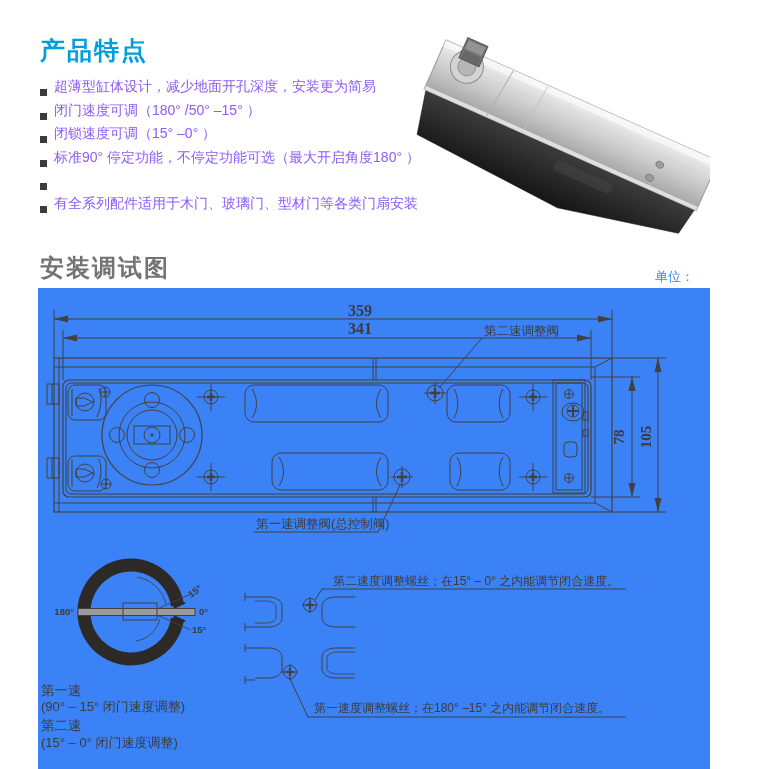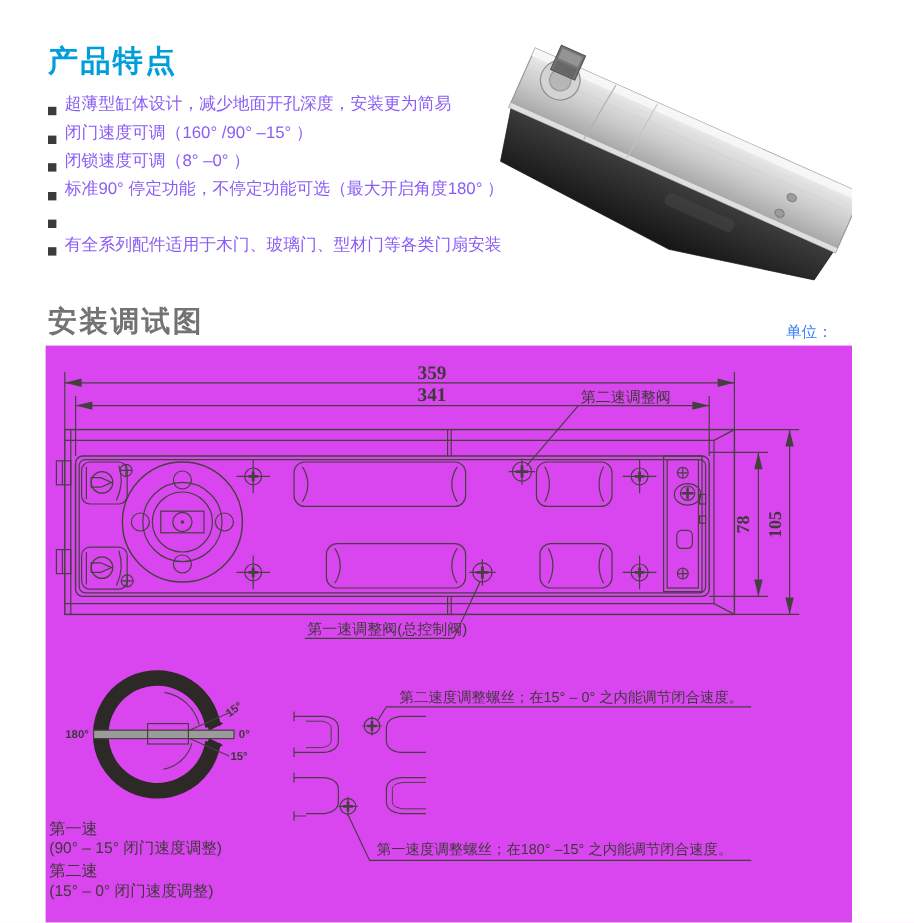--- a/index.html
+++ b/index.html
@@ -12,21 +12,21 @@
   .features-list li{display:flex;align-items:flex-end;height:23.4px;
         font-size:14px;color:#8b5cf6;white-space:nowrap;}
   .bullet{display:inline-block;width:7px;height:7px;background:#3e3a39;
         margin-right:7px;flex:0 0 auto;}
   
   .product-photo{position:absolute;left:398px;top:14px;width:364px;height:224px;}
   
   .diagram-heading{position:absolute;left:40px;top:252px;margin:0;
         font-size:24px;font-weight:bold;letter-spacing:2px;color:#737373;}
   .unit-label{position:absolute;left:655px;top:268px;font-size:13px;color:#3b82f6;}
-  .panel{position:absolute;left:38px;top:288px;width:685px;height:481px;background:#d946ef;}
+  .panel{position:absolute;left:38px;top:288px;width:685px;height:481px;background:#3b82f6;}
   .panel svg{display:block;}
   svg text{font-family:"Liberation Sans",sans-serif;fill:#3e3a39;}
   .dim-num{font-family:"Liberation Serif",serif;font-weight:bold;font-size:16px;}
   .dim-num-sm{font-family:"Liberation Serif",serif;font-weight:bold;font-size:15px;}
   .dwg-label{font-size:12.5px;}
   .note-text{font-size:12px;}
   .speed-title{font-size:13.5px;}
   .speed-range{font-size:13px;}
   .angle-lbl{font-size:9.5px;font-weight:bold;}
 </style>
@@ -36,25 +36,25 @@
 <div class="page">
 
   <h1 class="features-heading">产品特点</h1>
   <ul class="features-list">
     <li>
         <span class="bullet"></span>
         <span>超薄型缸体设计，减少地面开孔深度，安装更为简易</span>
       </li>
     <li>
         <span class="bullet"></span>
-        <span>闭门速度可调（160° /90° –15° ）</span>
-      </li>
-    <li>
-        <span class="bullet"></span>
-        <span>闭锁速度可调（8° –0° ）</span>
+        <span>闭门速度可调（180° /50° –15° ）</span>
+      </li>
+    <li>
+        <span class="bullet"></span>
+        <span>闭锁速度可调（15° –0° ）</span>
       </li>
     <li>
         <span class="bullet"></span>
         <span>标准90° 停定功能，不停定功能可选（最大开启角度180° ）</span>
       </li>
     <li>
         <span class="bullet"></span>
       </li>
     <li>
         <span class="bullet"></span>

